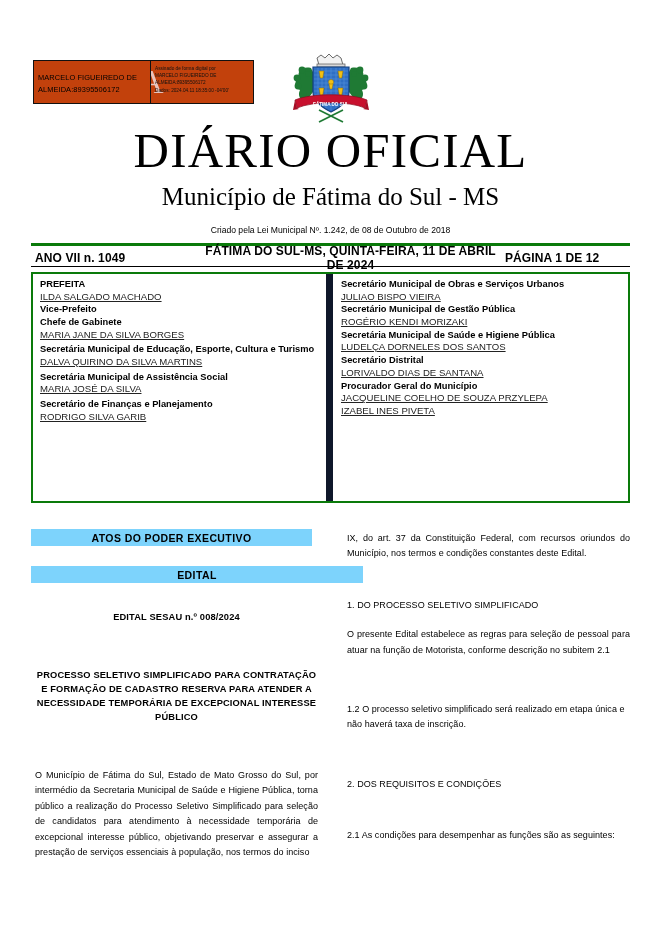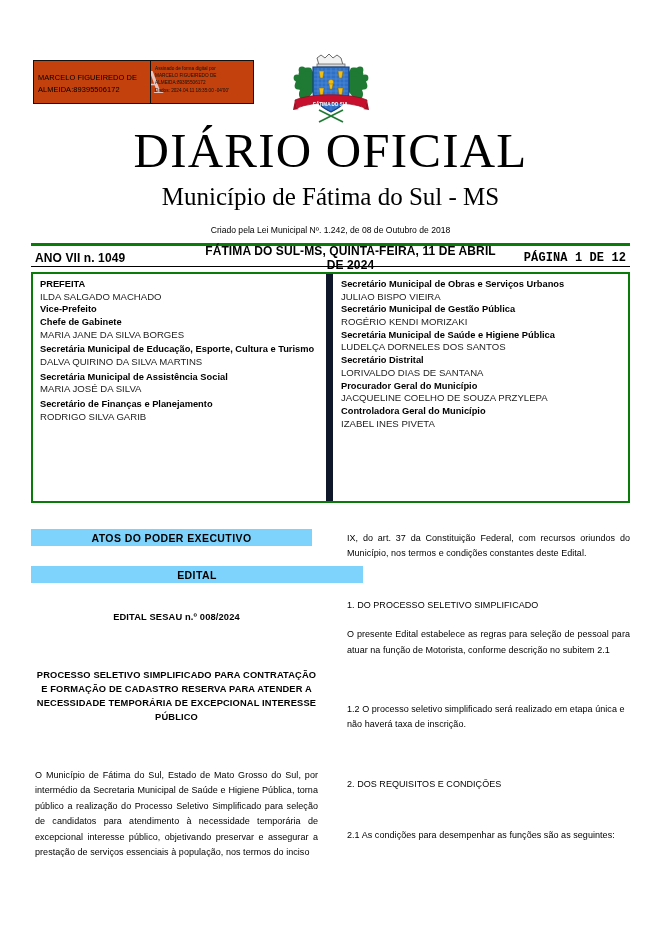--- a/index.html
+++ b/index.html
@@ -119,21 +119,21 @@
     width: 599px;
     height: 17px;
     display: flex;
     align-items: center;
     font-size: 12px;
     font-weight: bold;
     letter-spacing: .1px;
   }
   .info-left { width: 165px; text-align: left; padding-left: 4px; box-sizing: border-box; }
   .info-center { flex: 1; text-align: center; }
-  .info-right { width: 125px; text-align: right; padding-right: 4px; box-sizing: border-box; font-family: Liberation Mono, monospace; }
+  .info-right { width: 125px; text-align: left; padding-right: 4px; box-sizing: border-box; }
   .rule-black {
     position: absolute;
     left: 31px; top: 266px;
     width: 599px; height: 1px;
     background: #000;
   }
 
   
   .officials {
     position: absolute;
@@ -154,20 +154,21 @@
     font-size: 9.3px;
     line-height: 12.6px;
     font-weight: bold;
     color: #000;
   }
   .off-name {
     font-size: 9.6px;
     line-height: 12.8px;
     font-weight: normal;
     color: #222;
+    text-decoration: underline;
   }
   .off-gap { height: 2px; }
 
   
   .banner {
     position: absolute;
     background: #7dd3fc;
     color: #000;
     font-weight: bold;
     font-size: 10.5px;
@@ -338,21 +339,20 @@
         <div class="off-role">Secretário Municipal de Obras e Serviços Urbanos</div>
         <div class="off-name">JULIAO BISPO VIEIRA</div>
         <div class="off-role">Secretário Municipal de Gestão Pública</div>
         <div class="off-name">ROGÉRIO KENDI MORIZAKI</div>
         <div class="off-role">Secretária Municipal de Saúde e Higiene Pública</div>
         <div class="off-name">LUDELÇA DORNELES DOS SANTOS</div>
         <div class="off-role">Secretário Distrital</div>
         <div class="off-name">LORIVALDO DIAS DE SANTANA</div>
         <div class="off-role">Procurador Geral do Município</div>
         <div class="off-name">JACQUELINE COELHO DE SOUZA PRZYLEPA</div>
-        <div class="off-role">Controladora Geral do Município</div>
         <div class="off-name">IZABEL INES PIVETA</div>
       </div>
   </div>
 
   <div class="banner banner-atos">ATOS DO PODER EXECUTIVO</div>
   <div class="banner banner-edital">EDITAL</div>
 
   <div class="col-left">
     <div class="p-center-bold">EDITAL SESAU n.º 008/2024</div>
     <div class="sp-44"></div>

